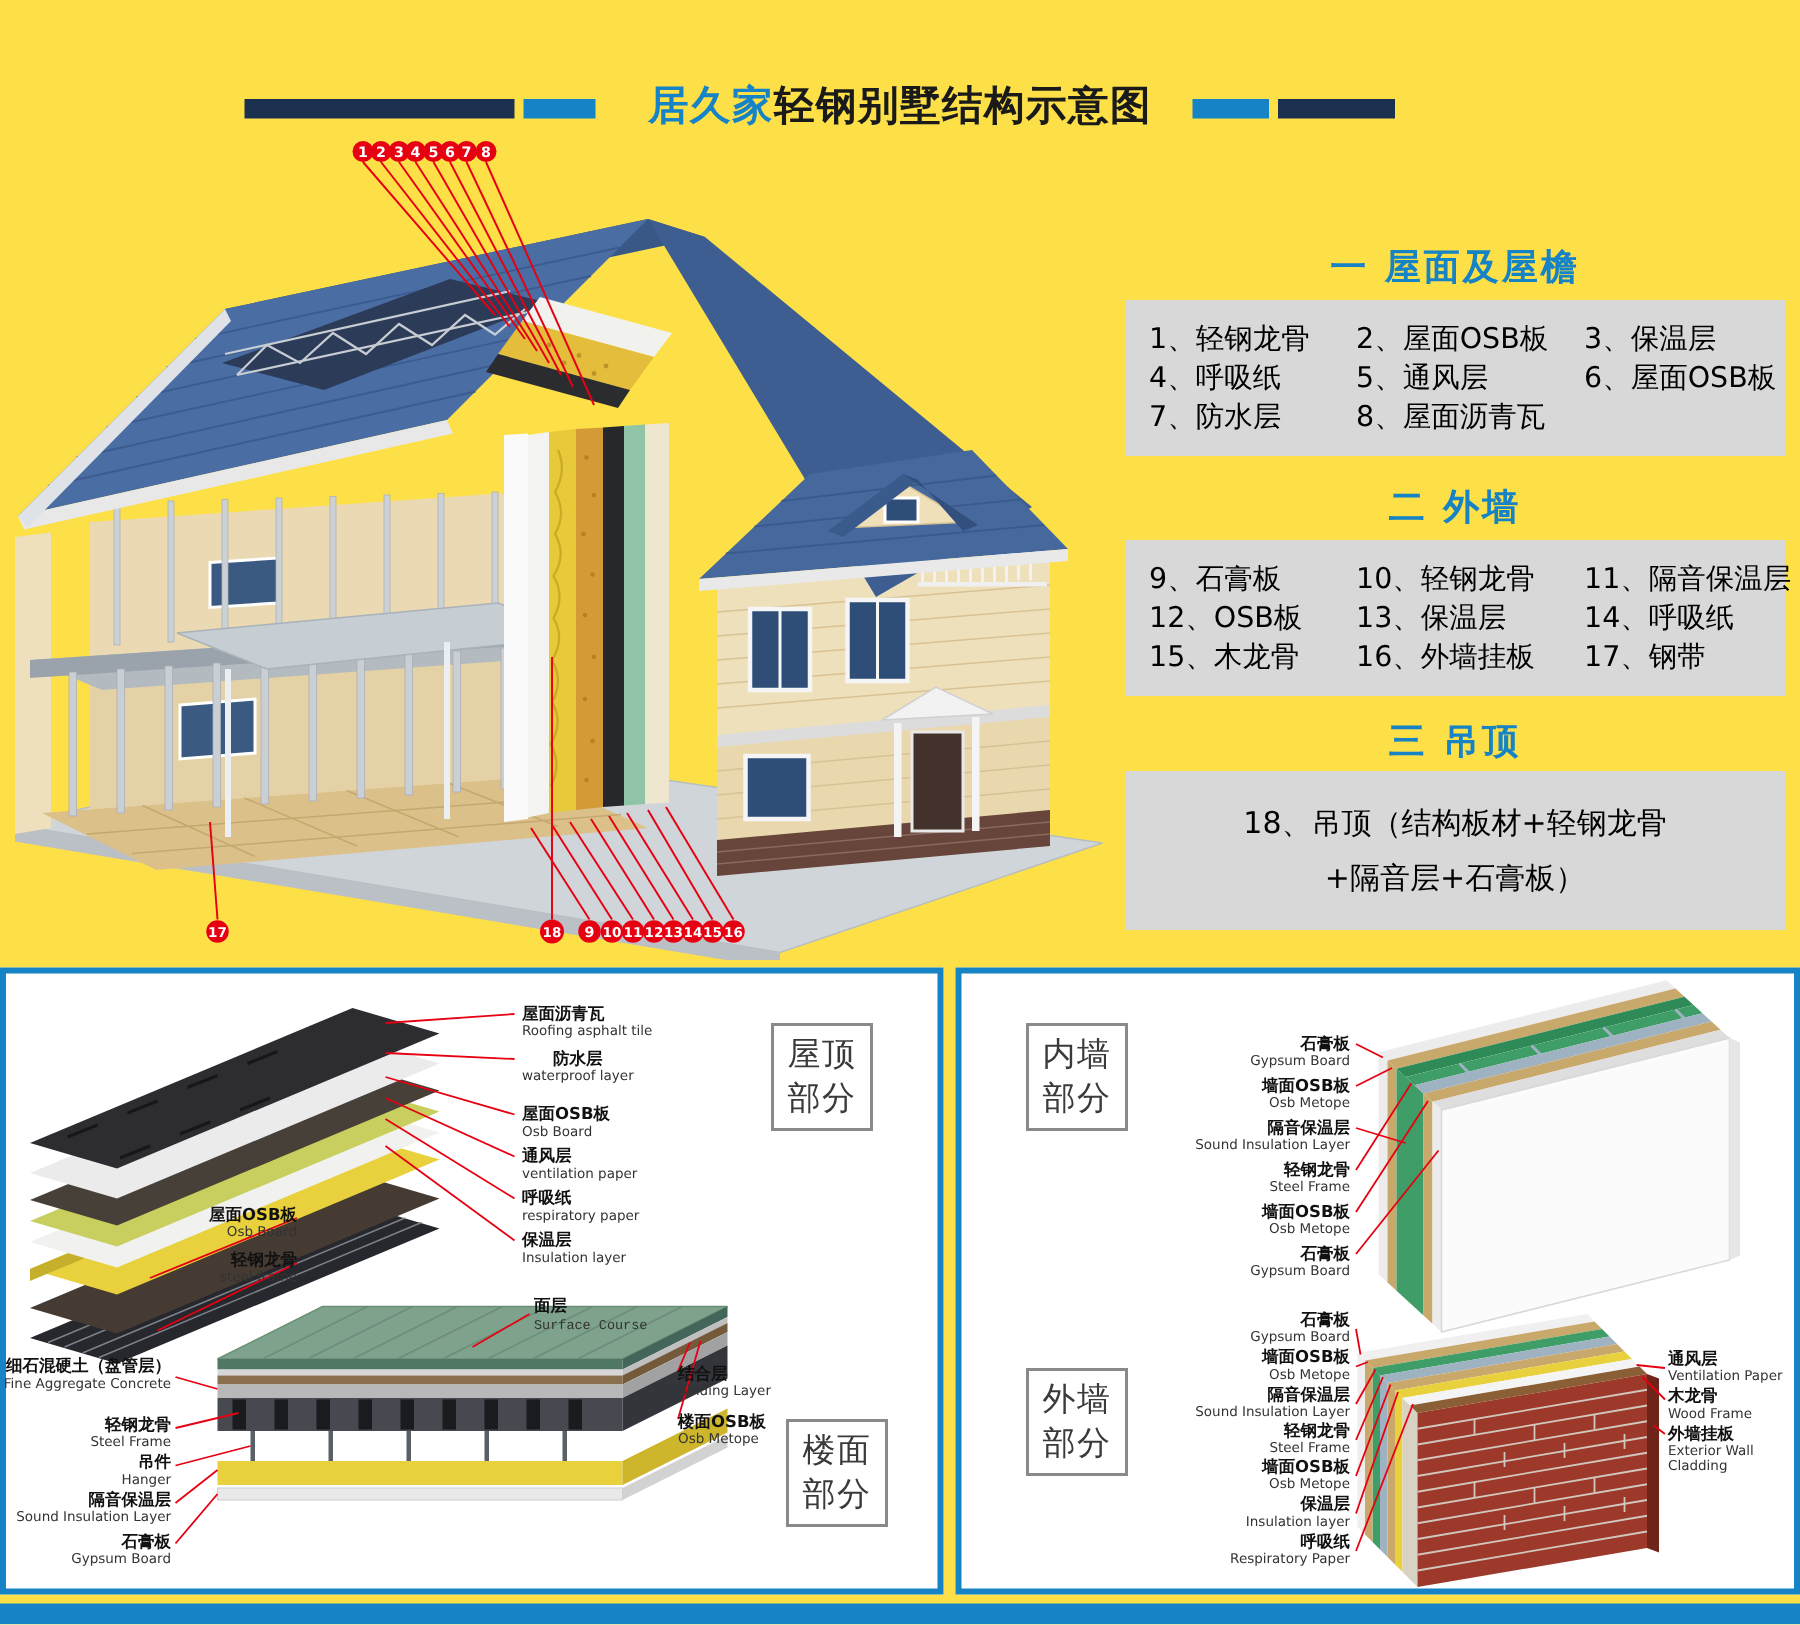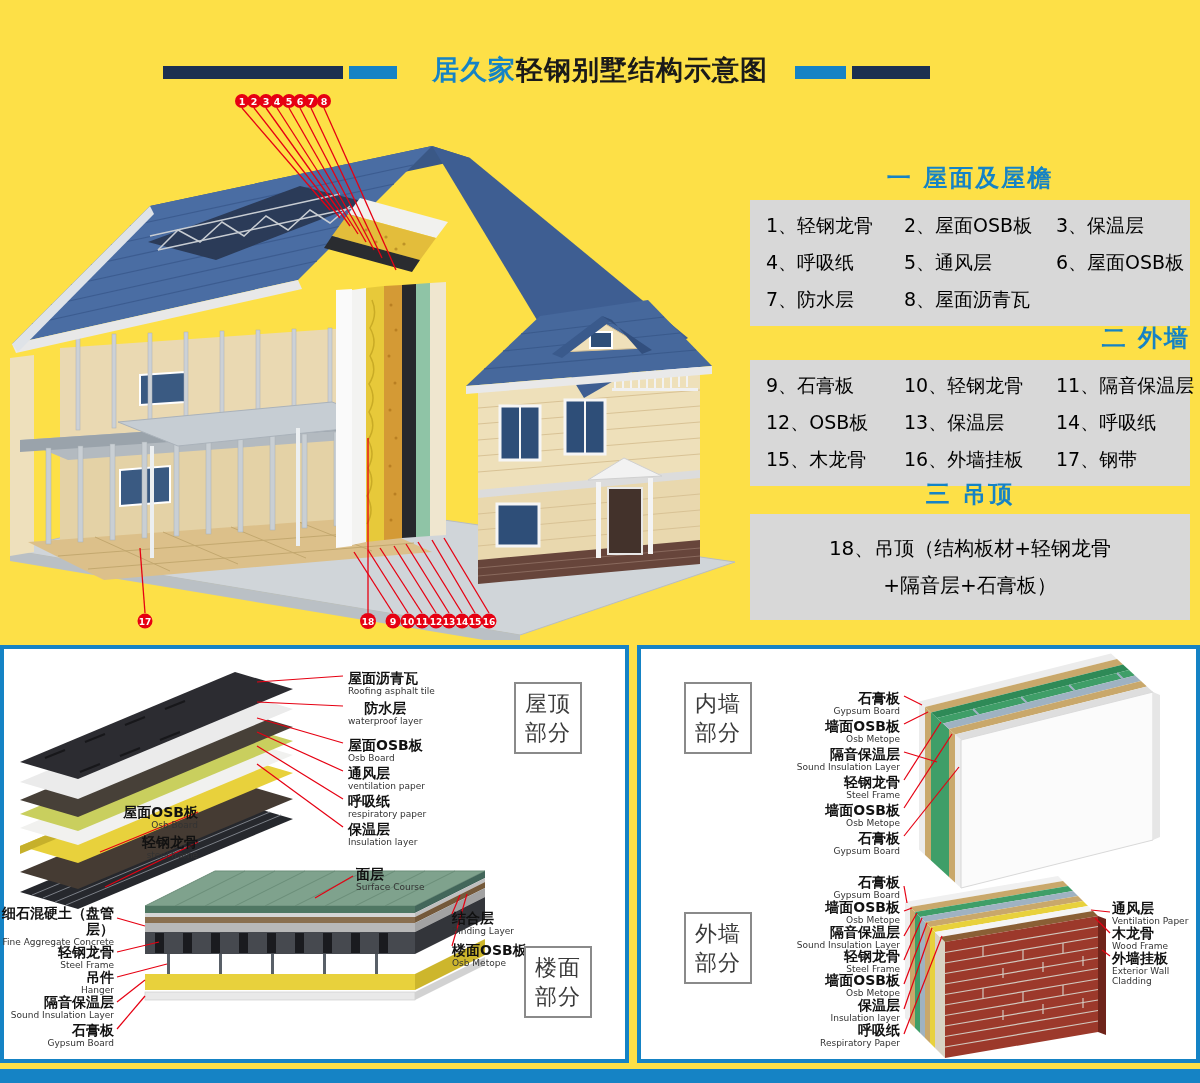--- a/index.html
+++ b/index.html
@@ -14,35 +14,35 @@
   .bar.blue { background:#1583c5; }
   .title { position:absolute; top:52px; left:0; width:1200px; text-align:center;
            font-size:27px; font-weight:bold; color:#1a1a1a; letter-spacing:1px; }
   .title .brand { color:#1583c5; }
 
   
   .sec-heading { position:absolute; left:750px; width:440px; text-align:center;
                  font-size:24px; font-weight:bold; color:#1583c5; letter-spacing:2px; }
   .legend-box { position:absolute; left:750px; width:440px; background:#d8d8d8;
                 padding:13px 10px 13px 16px; font-size:19px; color:#000;
-                display:grid; grid-template-columns:138px 152px 1fr; row-gap:11px; }
+                display:grid; grid-template-columns:138px 152px 1fr; }
   .legend-box span { white-space:nowrap; }
   .legend-box.center { display:block; text-align:center; font-size:20px; line-height:1.85; }
 
   
   .panel { position:absolute; border:4px solid #1583c5; background:#fff; }
   .bottombar { position:absolute; left:0; top:1069px; width:1200px; height:14px; background:#1583c5; }
 
   
   .badge { position:absolute; border:2px solid #8a8a8a; background:#fff; text-align:center;
            padding:5px 9px; font-size:22px; color:#3a3a3a; line-height:1.32; letter-spacing:1px; }
 
   
   .lbl { position:absolute; line-height:1.15; }
-  .lbl .zh { display:block; font-size:14px; font-weight:600; color:#111; }
+  .lbl .zh { display:block; font-size:11px; font-weight:600; color:#111; }
   .lbl .en { display:block; font-size:9px; color:#333; }
   .lbl.l { text-align:right; }
   svg { display:block; }
   svg text { font-family:"DejaVu Sans","Liberation Sans",sans-serif; }
 </style>
 </head>
 <body>
 
 <div class="page">
 
@@ -259,21 +259,21 @@
     <span>2、屋面OSB板</span>
     <span>3、保温层</span>
     <span>4、呼吸纸</span>
     <span>5、通风层</span>
     <span>6、屋面OSB板</span>
     <span>7、防水层</span>
     <span>8、屋面沥青瓦</span>
     <span></span>
   </div>
 
-  <div class="sec-heading" style="top:322px;text-align:right;">二 外墙</div>
+  <div class="sec-heading" style="top:322px;">二 外墙</div>
   <div class="legend-box" style="top:360px;">
     <span>9、石膏板</span>
     <span>10、轻钢龙骨</span>
     <span>11、隔音保温层</span>
     <span>12、OSB板</span>
     <span>13、保温层</span>
     <span>14、呼吸纸</span>
     <span>15、木龙骨</span>
     <span>16、外墙挂板</span>
     <span>17、钢带</span>
@@ -391,21 +391,21 @@
 
   <div class="lbl l" style="left:58px;top:804px;width:140px;">
     <span class="zh">屋面OSB板</span>
     <span class="en">Osb Board</span>
     </div>
   <div class="lbl l" style="left:58px;top:834px;width:140px;">
     <span class="zh">轻钢龙骨</span>
     <span class="en">steel frame</span>
     </div>
 
-  <div class="lbl" style="left:356px;top:866px;">
+  <div class="lbl" style="left:356px;top:866px;font-family:Liberation Mono, monospace;">
     <span class="zh">面层</span>
     <span class="en">Surface Course</span>
     </div>
   <div class="lbl" style="left:452px;top:910px;">
     <span class="zh">结合层</span>
     <span class="en">Binding Layer</span>
     </div>
   <div class="lbl" style="left:452px;top:942px;">
     <span class="zh">楼面OSB板</span>
     <span class="en">Osb Metope</span>

